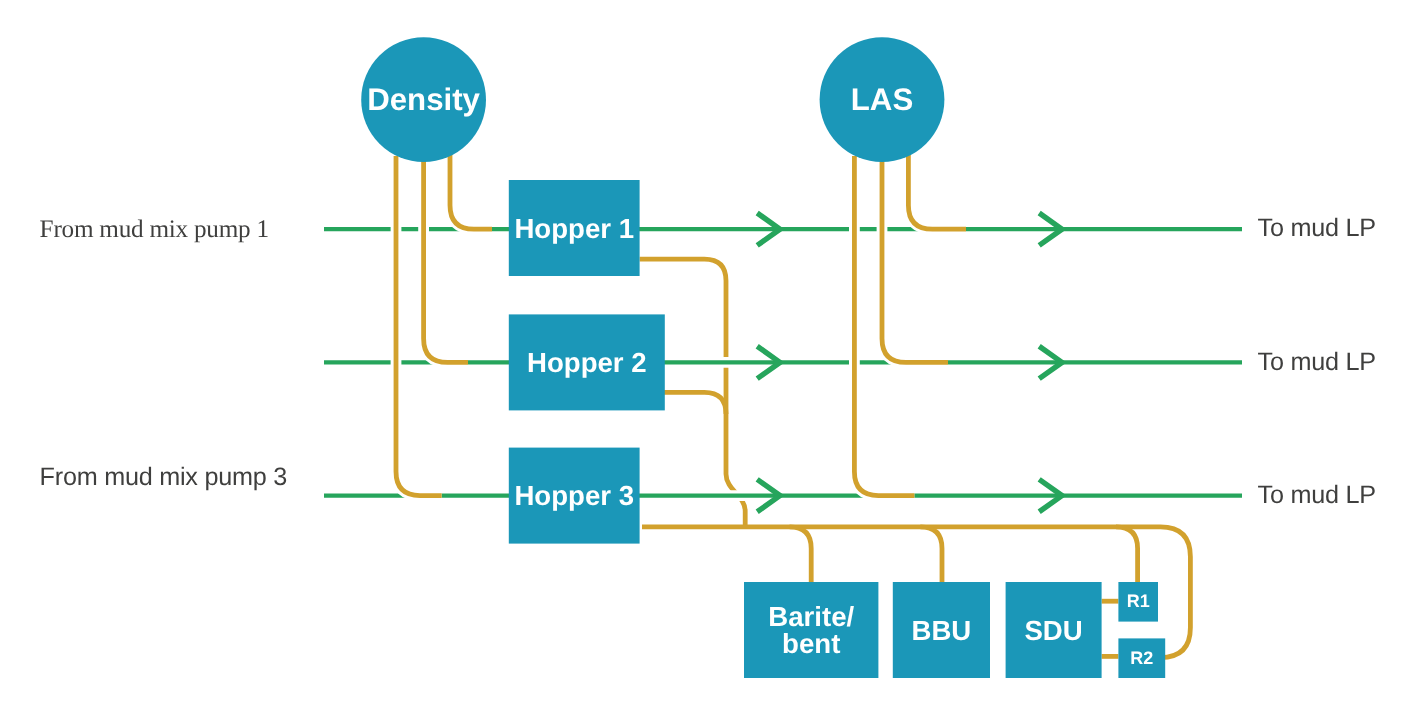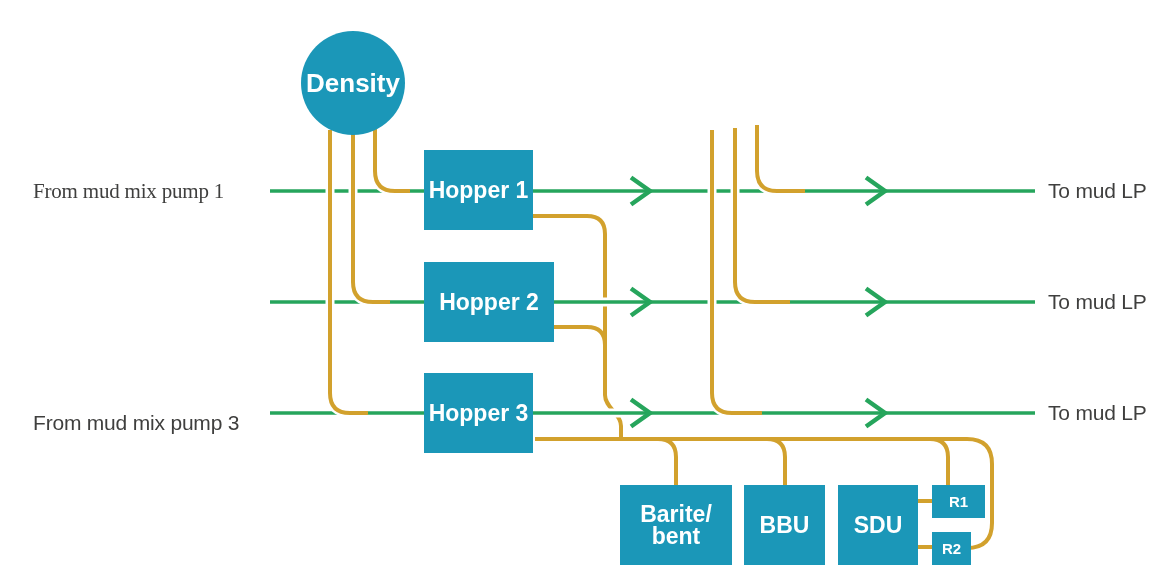--- a/index.html
+++ b/index.html
@@ -70,20 +70,23 @@
         <path d="M735,128 V282 Q735,302 755,302 H790"></path>
         <path d="M757,125 V171 Q757,191 777,191 H805"></path>
       </g>
     </g>
   </svg>
 
   <div class="node circle" style="left:301px;top:31px;width:104px;height:104px;">
     <span>Density</span>
   </div>
 
+  <div class="node circle" style="left:683px;top:31px;width:104px;height:104px;">
+    <span>LAS</span>
+  </div>
 
   <div class="node box" style="left:424px;top:150px;width:109px;height:80px;">
     <span>Hopper 1</span>
   </div>
 
   <div class="node box" style="left:424px;top:262px;width:130px;height:80px;">
     <span>Hopper 2</span>
   </div>
 
   <div class="node box" style="left:424px;top:373px;width:109px;height:80px;">
@@ -98,28 +101,28 @@
   </div>
 
   <div class="node box" style="left:744px;top:485px;width:81px;height:80px;">
     <span>BBU</span>
   </div>
 
   <div class="node box" style="left:838px;top:485px;width:80px;height:80px;">
     <span>SDU</span>
   </div>
 
-  <div class="node smallbox" style="left:932px;top:485px;width:53px;height:33px;">
+  <div class="node smallbox" style="left:932px;top:485px;width:33px;height:33px;">
     <span>R1</span>
   </div>
 
   <div class="node smallbox" style="left:932px;top:532px;width:39px;height:33px;">
     <span>R2</span>
   </div>
 
   <div class="edge-label" style="left:33px;top:191px;font-family:Liberation Serif, serif;">From mud mix pump 1</div>
-  <div class="edge-label" style="left:33px;top:423px;">From mud mix pump 3</div>
+  <div class="edge-label" style="left:33px;top:398px;">From mud mix pump 3</div>
 
   <div class="edge-label" style="left:1048px;top:191px;">To mud LP</div>
   <div class="edge-label" style="left:1048px;top:302px;">To mud LP</div>
   <div class="edge-label" style="left:1048px;top:413px;">To mud LP</div>
 
 </div>
 
 </body></html>

